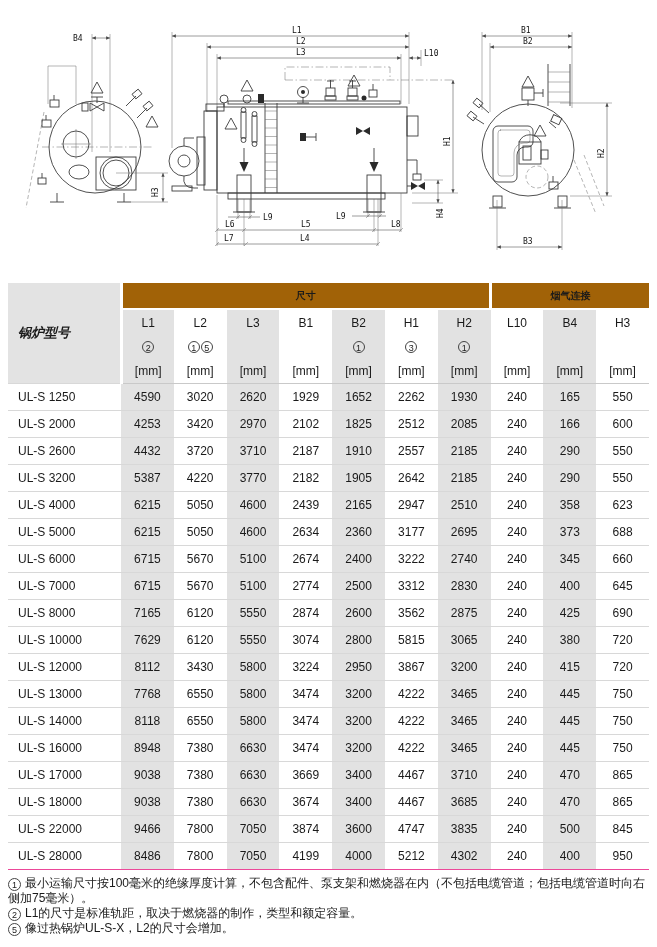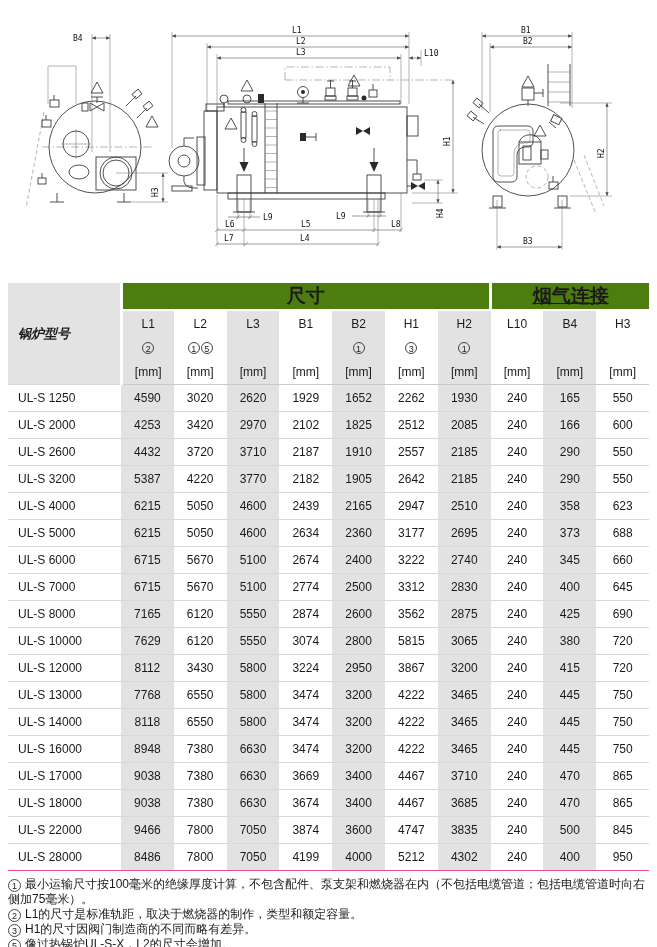--- a/index.html
+++ b/index.html
@@ -14,23 +14,23 @@
   .dashdot{stroke-dasharray:8 2.5 1.5 2.5;}
   .fillb{fill:#2a2a2a;stroke:none;}
   .dtext{font:8px "DejaVu Sans Mono","Liberation Mono",monospace;fill:#111;}
   
   table.dims{border-collapse:collapse;margin:5px 8px 0 8px;width:641px;table-layout:fixed;}
   table.dims col.c-model{width:113px;}
   table.dims col.c-val{width:52.8px;}
   th,td{padding:0;font-weight:normal;}
   .model-h{background:#e3e3e3;text-align:left;padding-left:10px;font-weight:bold;font-size:13px;
            border-right:3px solid #fff;font-style:italic;}
-  .group-h{background:#4d7c0f;font-weight:bold;font-size:19px;height:25px;text-align:center;
+  .group-h{background:#a16207;font-weight:bold;font-size:10px;height:25px;text-align:center;
            border-bottom:2px solid #fff;}
-  .group-h.flue{border-left:3px solid #fff;text-decoration:underline;}
+  .group-h.flue{border-left:3px solid #fff;}
   #cols-row th{border-bottom:1px solid #c9c9c9;}
   #cols-row th.shaded{background:#e2e2e2;}
   .colhead{height:62px;display:flex;flex-direction:column;justify-content:space-between;
            align-items:center;padding:6px 0 5px 0;}
   .colhead .code{font-size:12px;}
   .colhead .marks{height:13px;display:flex;gap:1px;}
   .colhead .unit{font-size:12px;}
   .circ{display:inline-block;width:12px;height:12px;line-height:12px;border:1px solid #444;
         border-radius:50%;font-size:9px;text-align:center;box-sizing:border-box;flex:none;}
   tbody td{height:26px;border-top:1px solid #d8d8d8;text-align:center;font-size:12px;}
@@ -622,17 +622,16 @@
           <td>240</td>
           <td class="shaded">400</td>
           <td>950</td>
         </tr>
       </tbody>
   </table>
 
   <div class="footnotes">
     <div class="footnote"><span class="circ">1</span><span>最小运输尺寸按100毫米的绝缘厚度计算，不包含配件、泵支架和燃烧器在内（不包括电缆管道；包括电缆管道时向右侧加75毫米）。</span></div>
     <div class="footnote"><span class="circ">2</span><span>L1的尺寸是标准轨距，取决于燃烧器的制作，类型和额定容量。</span></div>
-    <div class="footnote"><span class="circ">3</span><span>H1的尺寸因阀门制造商的不同而略有差异。</span></div>
     <div class="footnote"><span class="circ">5</span><span>像过热锅炉UL-S-X，L2的尺寸会增加。</span></div>
   </div>
 
 </div>
 
 </body></html>

